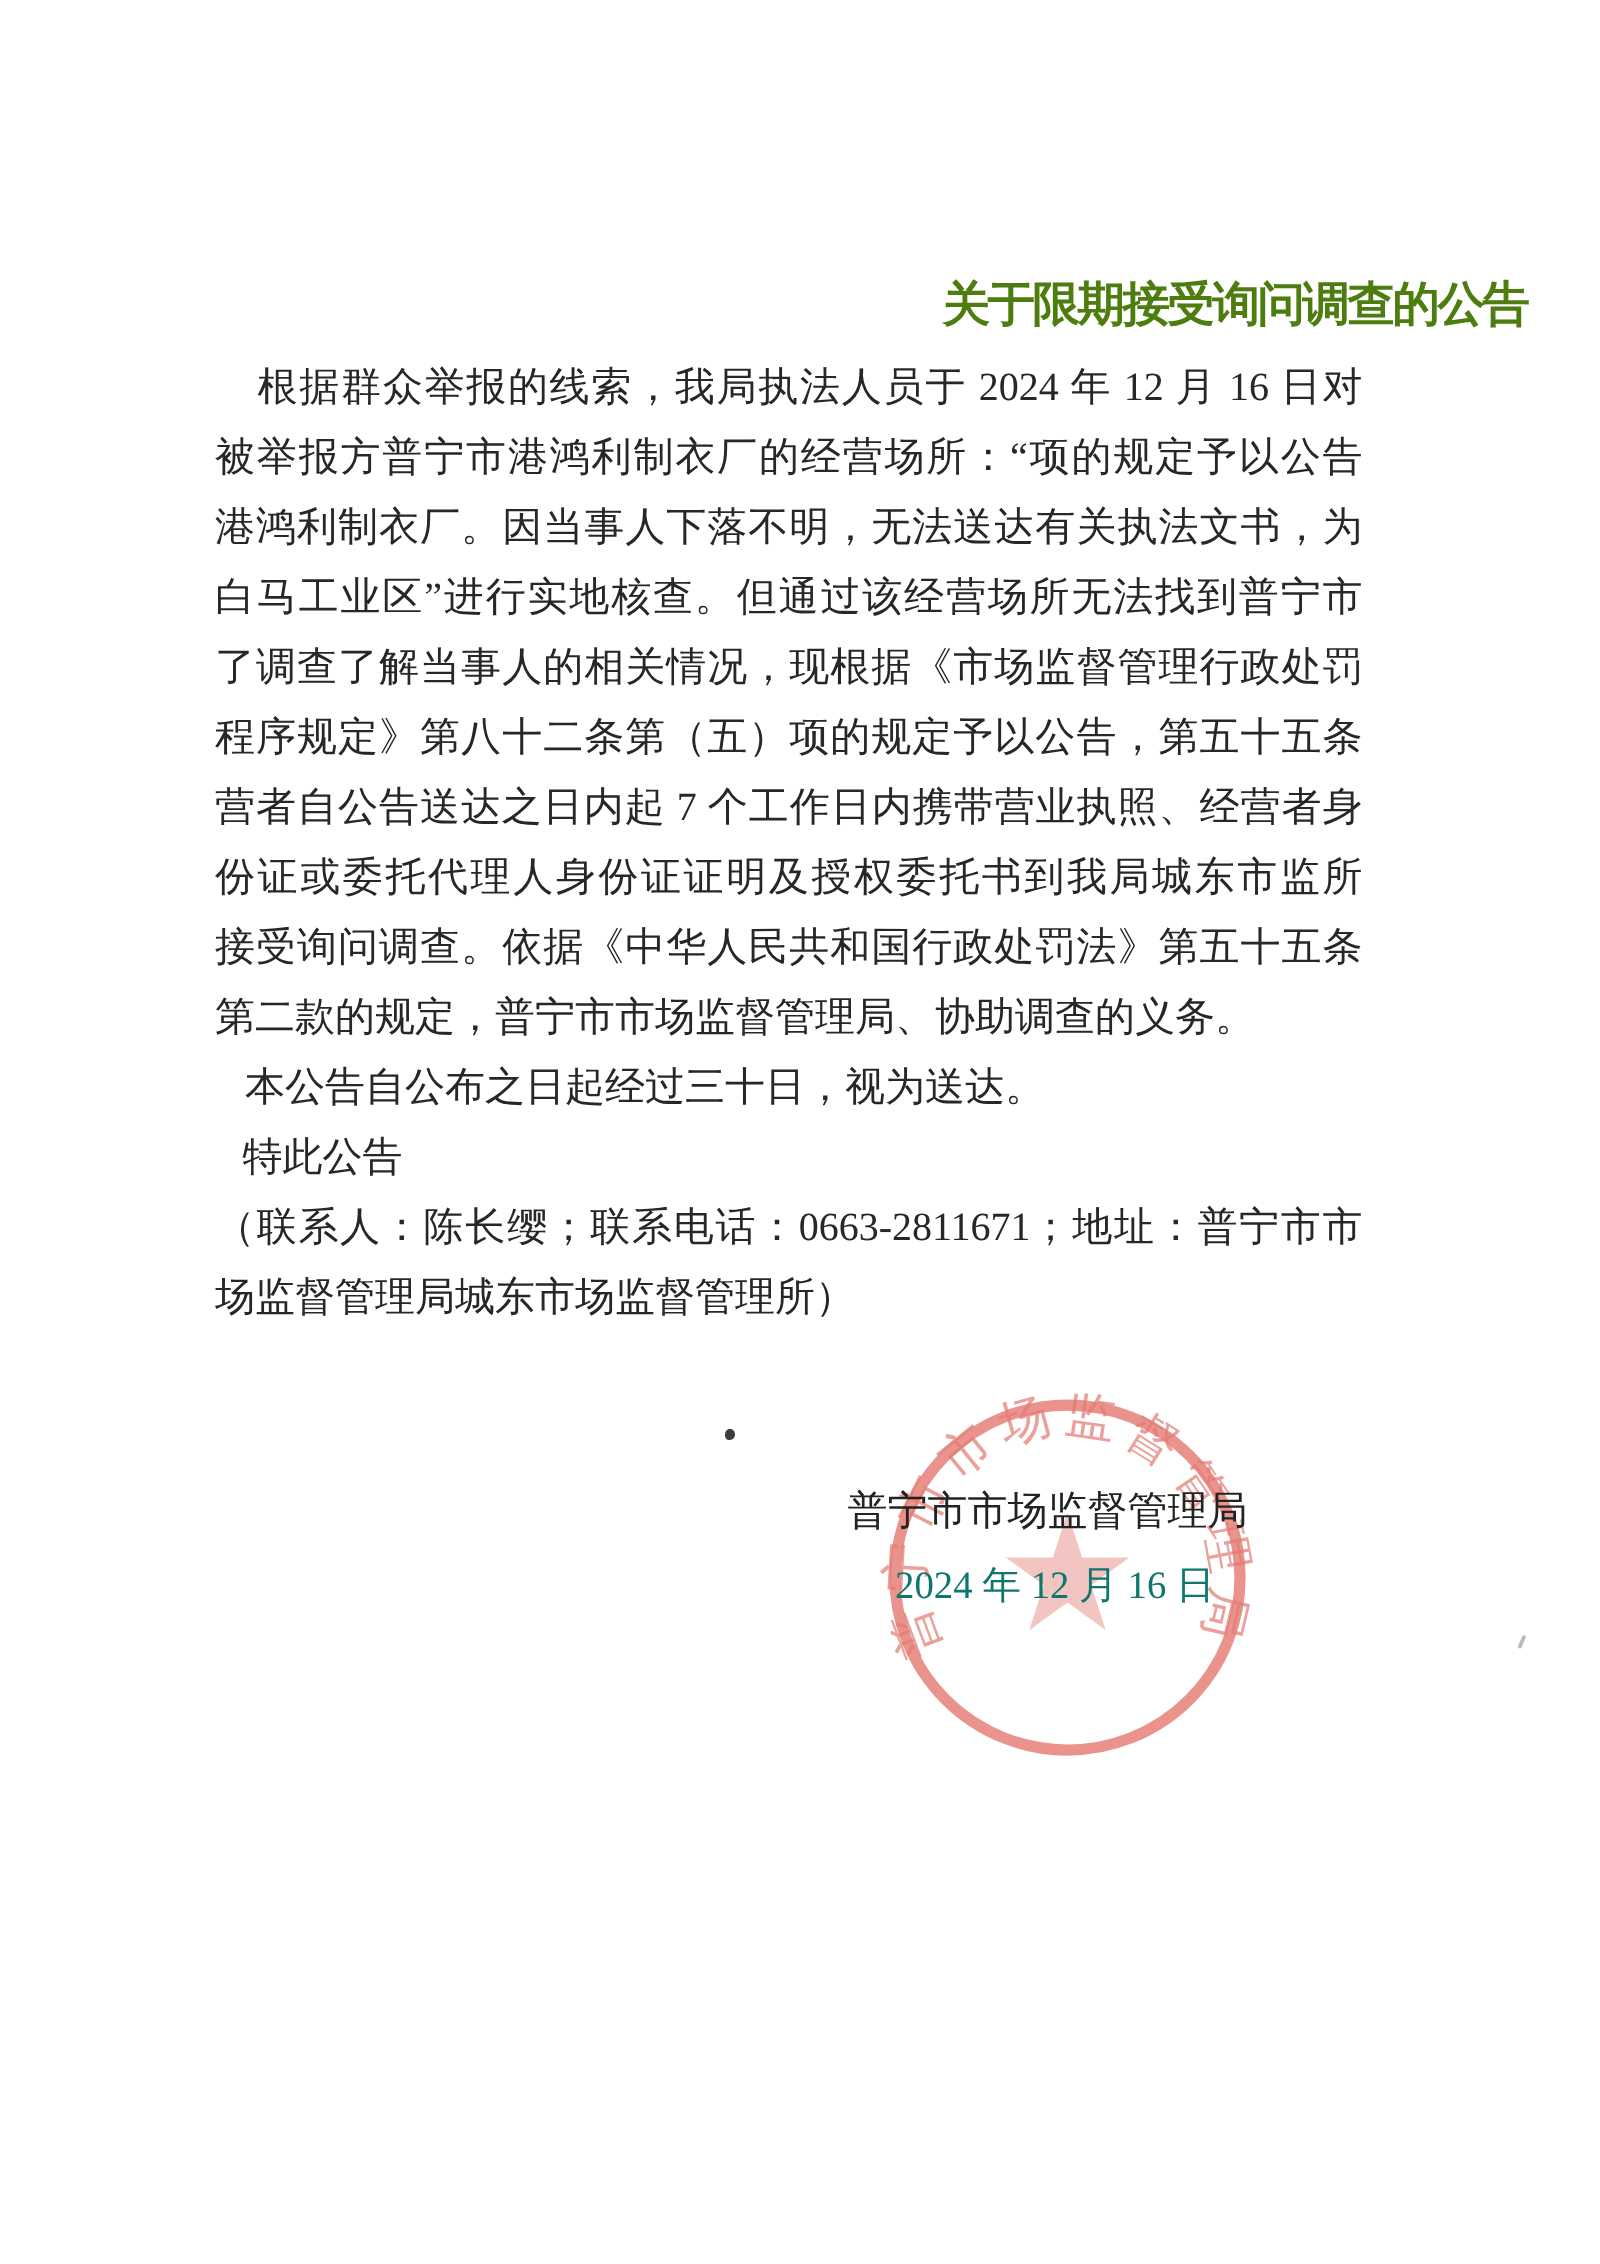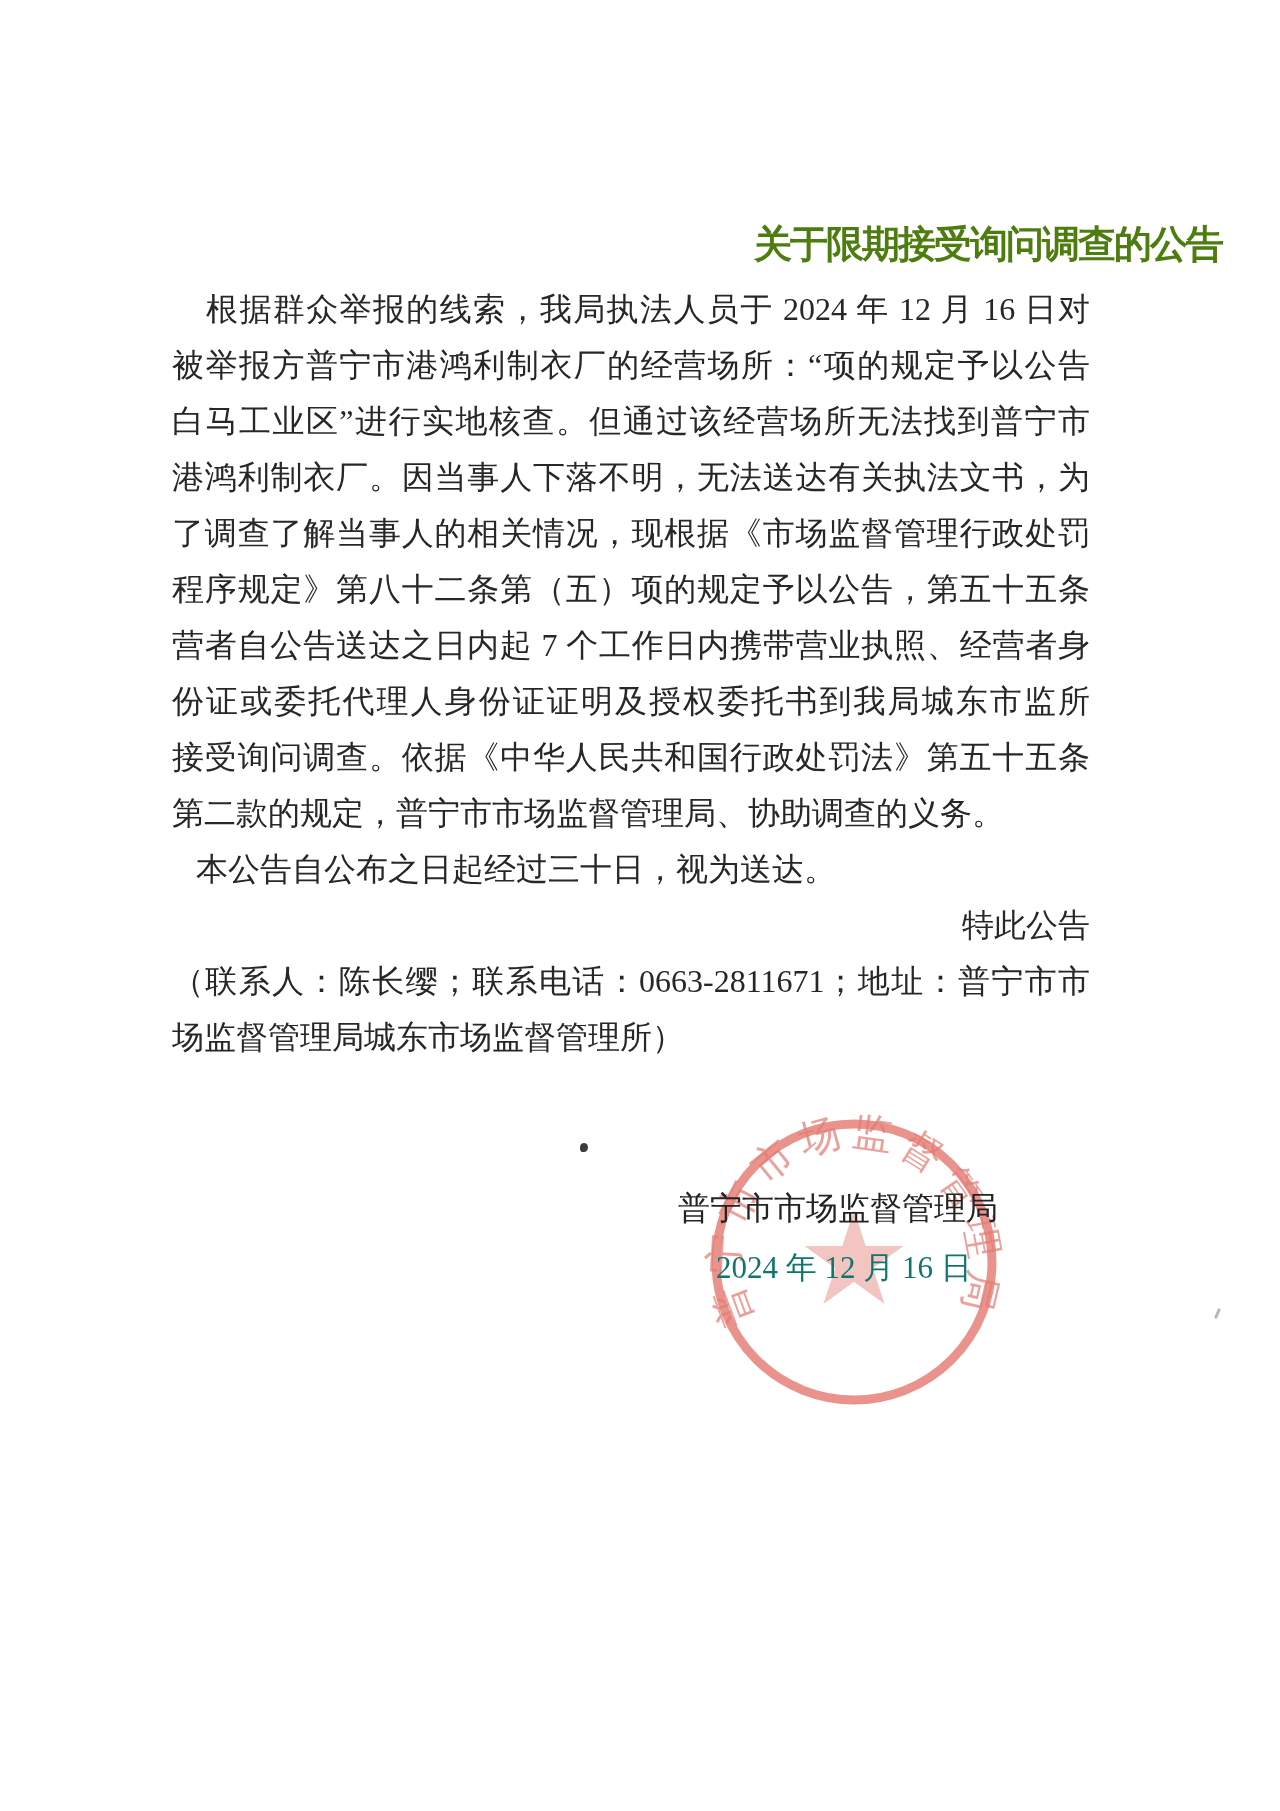--- a/index.html
+++ b/index.html
@@ -107,30 +107,30 @@
 </head>
 <body>
 
 <div class="page">
 
   <div class="doc-title">关于限期接受询问调查的公告</div>
 
   <div class="body-text" id="body-text">
       <div class="line fill" style="text-indent: 34px;">根据群众举报的线索，我局执法人员于 2024 年 12 月 16 日对</div>
       <div class="line fill">被举报方普宁市港鸿利制衣厂的经营场所：“项的规定予以公告</div>
+      <div class="line fill">港鸿利制衣厂。因当事人下落不明，无法送达有关执法文书，为</div>
       <div class="line fill">白马工业区”进行实地核查。但通过该经营场所无法找到普宁市</div>
-      <div class="line fill">港鸿利制衣厂。因当事人下落不明，无法送达有关执法文书，为</div>
       <div class="line fill">了调查了解当事人的相关情况，现根据《市场监督管理行政处罚</div>
       <div class="line fill">程序规定》第八十二条第（五）项的规定予以公告，第五十五条</div>
       <div class="line fill">营者自公告送达之日内起 7 个工作日内携带营业执照、经营者身</div>
       <div class="line fill">份证或委托代理人身份证证明及授权委托书到我局城东市监所</div>
       <div class="line fill">接受询问调查。依据《中华人民共和国行政处罚法》第五十五条</div>
       <div class="line">第二款的规定，普宁市市场监督管理局、协助调查的义务。</div>
       <div class="line" style="text-indent: 24px; font-family: Liberation Serif, serif;">本公告自公布之日起经过三十日，视为送达。</div>
-      <div class="line" style="text-indent: 22px; text-align: right;">特此公告</div>
+      <div class="line" style="text-indent: 22px;">特此公告</div>
       <div class="line fill">（联系人：陈长缨；联系电话：0663-2811671；地址：普宁市市</div>
       <div class="line">场监督管理局城东市场监督管理所）</div>
     </div>
 
   <div class="ink-dot"></div>
   <div class="stray-mark"></div>
 
   <svg class="seal" viewBox="-150 -150 300 300" aria-hidden="true">
     <circle cx="0" cy="0" r="138" fill="none" stroke="#e0635a" stroke-width="9" stroke-opacity="0.85"></circle>
     <polygon points="0,-52 30.6,42.1 -49.5,-16.1 49.5,-16.1 -30.6,42.1" fill="#e4736b" fill-opacity="0.5"></polygon>

